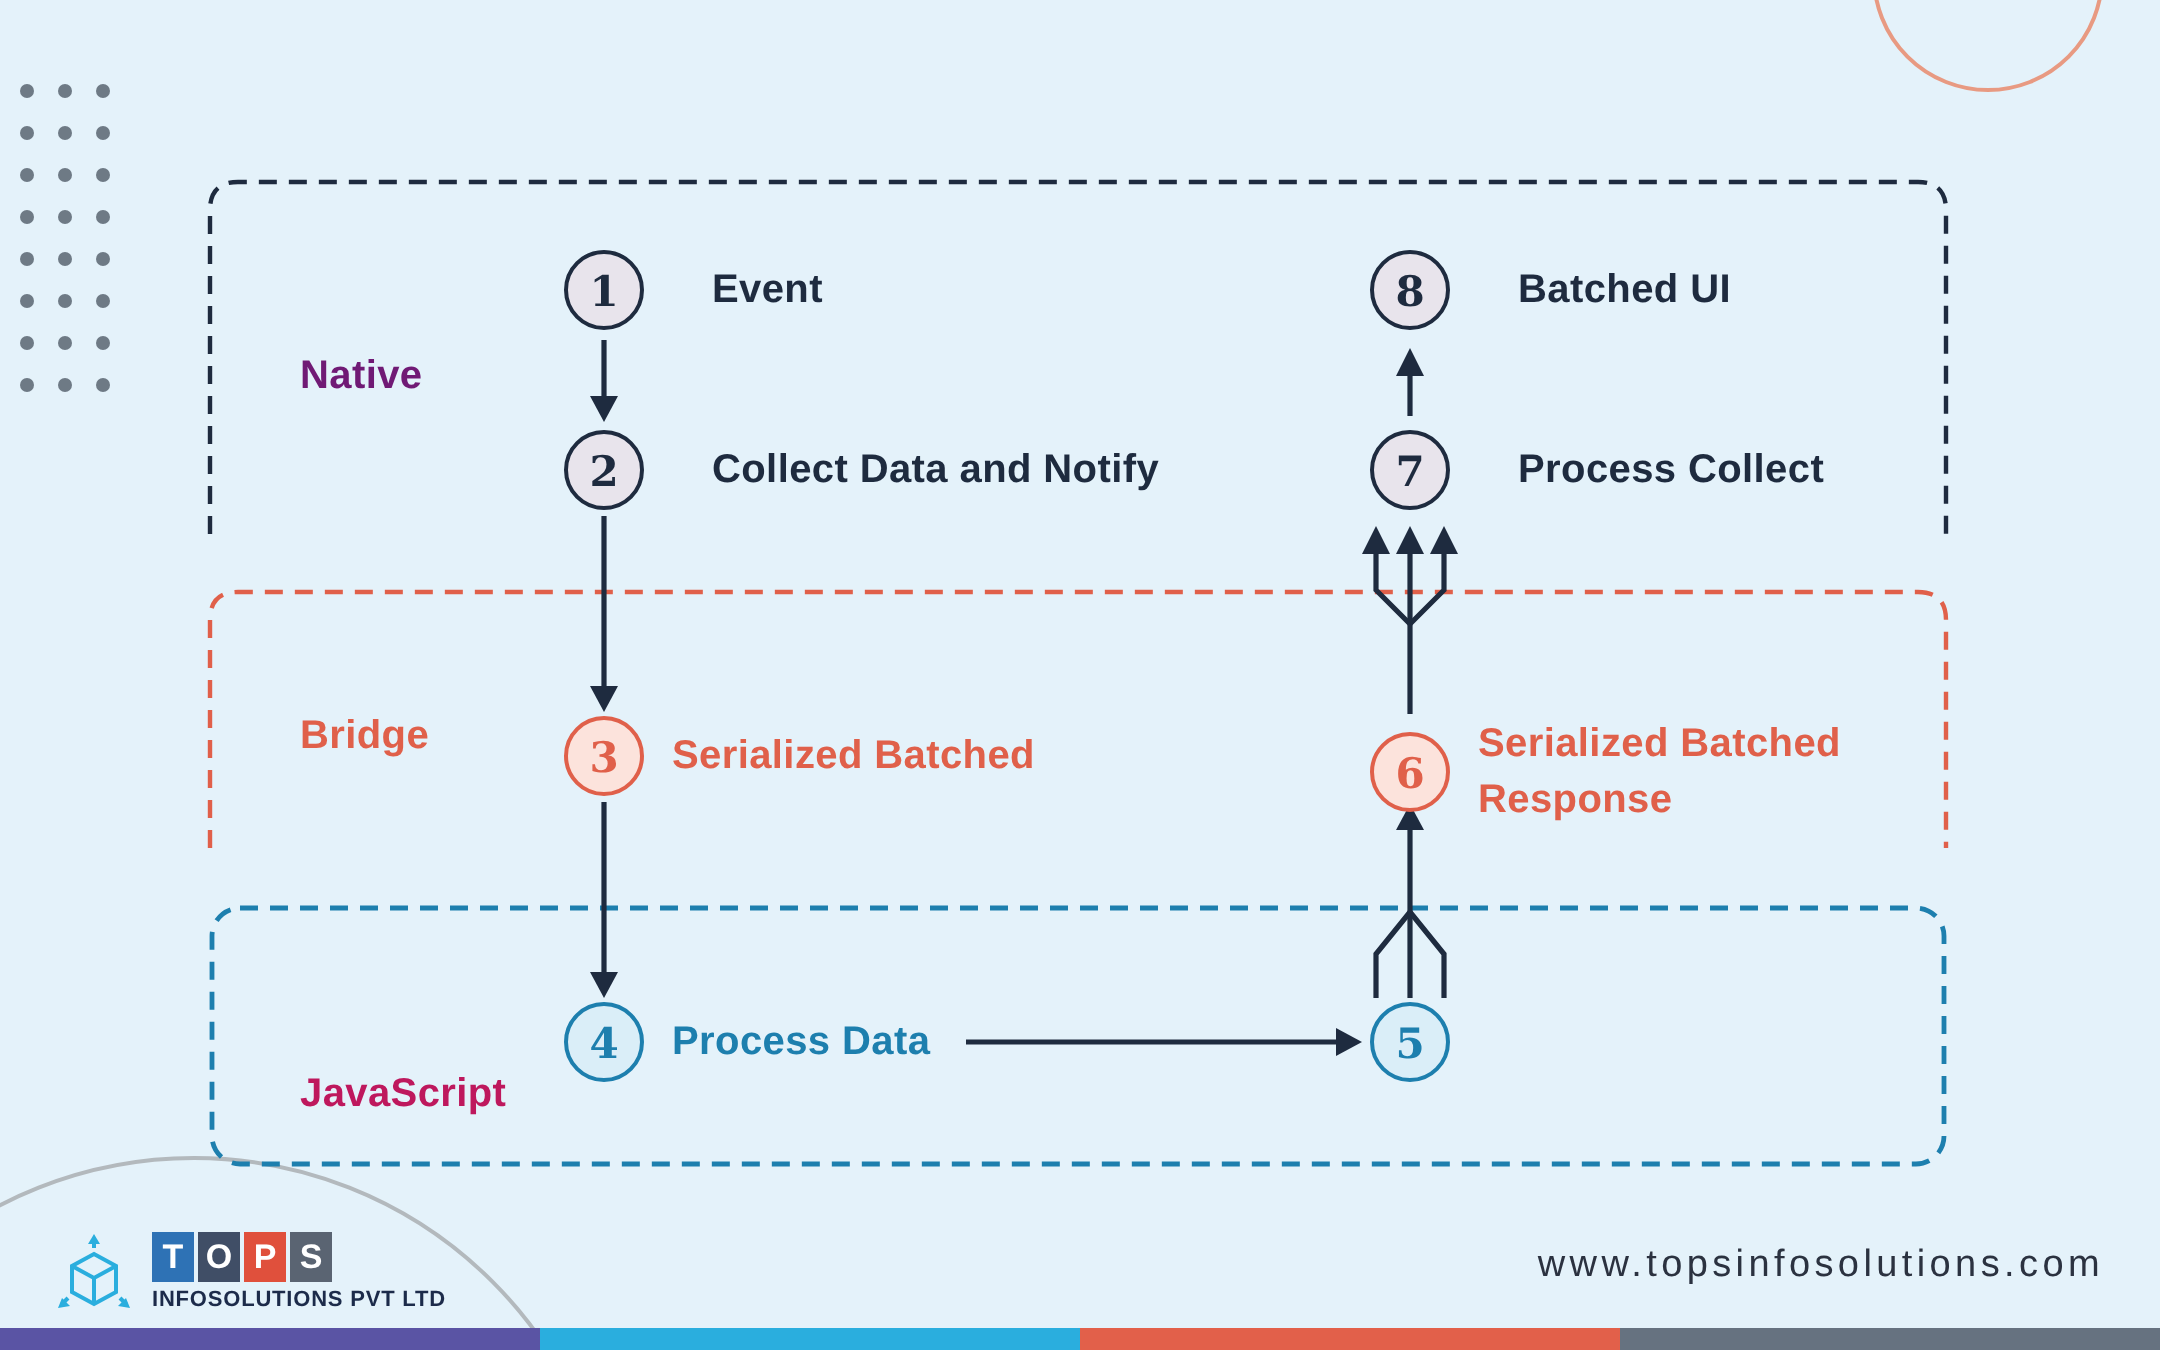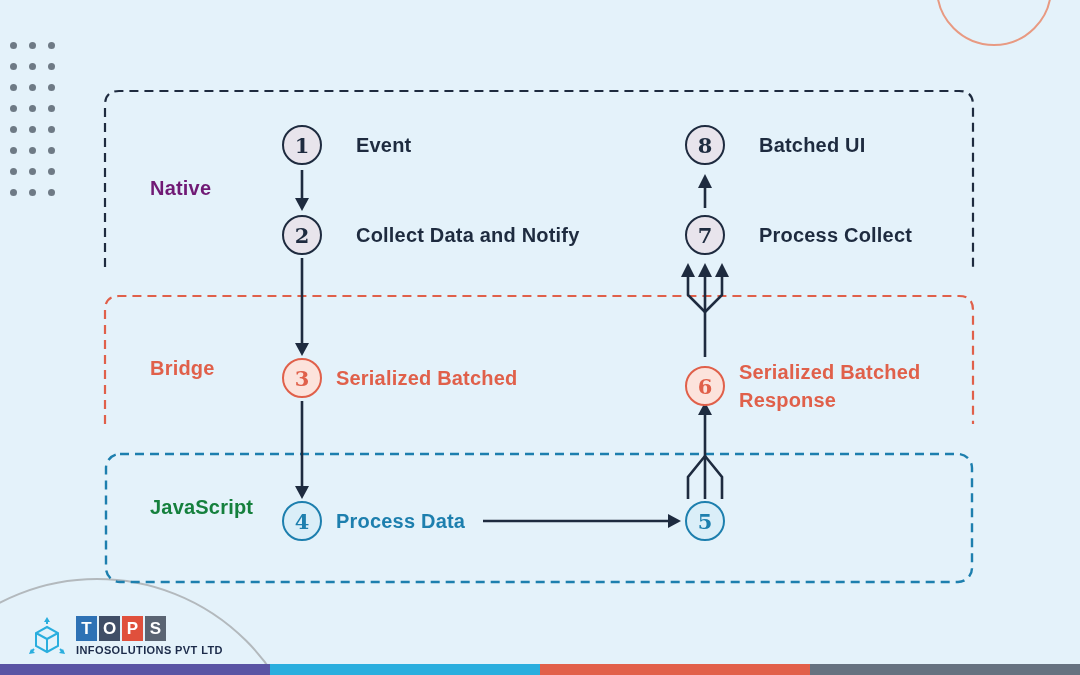--- a/index.html
+++ b/index.html
@@ -24,21 +24,21 @@
   .dot{width:7px;height:7px;border-radius:50%;background:#6e7a85;}
 
   
   svg.layer{position:absolute;left:0;top:0;}
 
   .row-label{
     position:absolute;left:150px;font-size:20px;font-weight:700;letter-spacing:.2px;
   }
   .row-label.navy{color:#701a75;top:177px;}
   .row-label.orange{color:#e0604a;top:357px;}
-  .row-label.teal{color:#15803d;top:496px;}
+  .row-label.teal{color:#be185d;top:536px;}
 
   .step{position:absolute;display:flex;align-items:center;gap:14px;}
   .step .circle{
     width:40px;height:40px;border-radius:50%;flex:0 0 40px;
     display:flex;align-items:center;justify-content:center;
     font-family:"DejaVu Serif",serif;font-size:21px;font-weight:600;
     box-sizing:border-box;
   }
   .step .label{
     font-size:20px;font-weight:700;line-height:1.4;letter-spacing:.2px;
@@ -211,20 +211,21 @@
       <div class="logo-tiles">
         <span class="logo-tile tile-t">T</span>
         <span class="logo-tile tile-o">O</span>
         <span class="logo-tile tile-p">P</span>
         <span class="logo-tile tile-s">S</span>
       </div>
       <div class="logo-subtext">INFOSOLUTIONS PVT LTD</div>
     </div>
   </div>
 
+  <div class="website">www.topsinfosolutions.com</div>
 
   <div class="footer-bar">
     <div class="seg seg-purple"></div>
     <div class="seg seg-cyan"></div>
     <div class="seg seg-orange"></div>
     <div class="seg seg-gray"></div>
   </div>
 
 </div>
 

